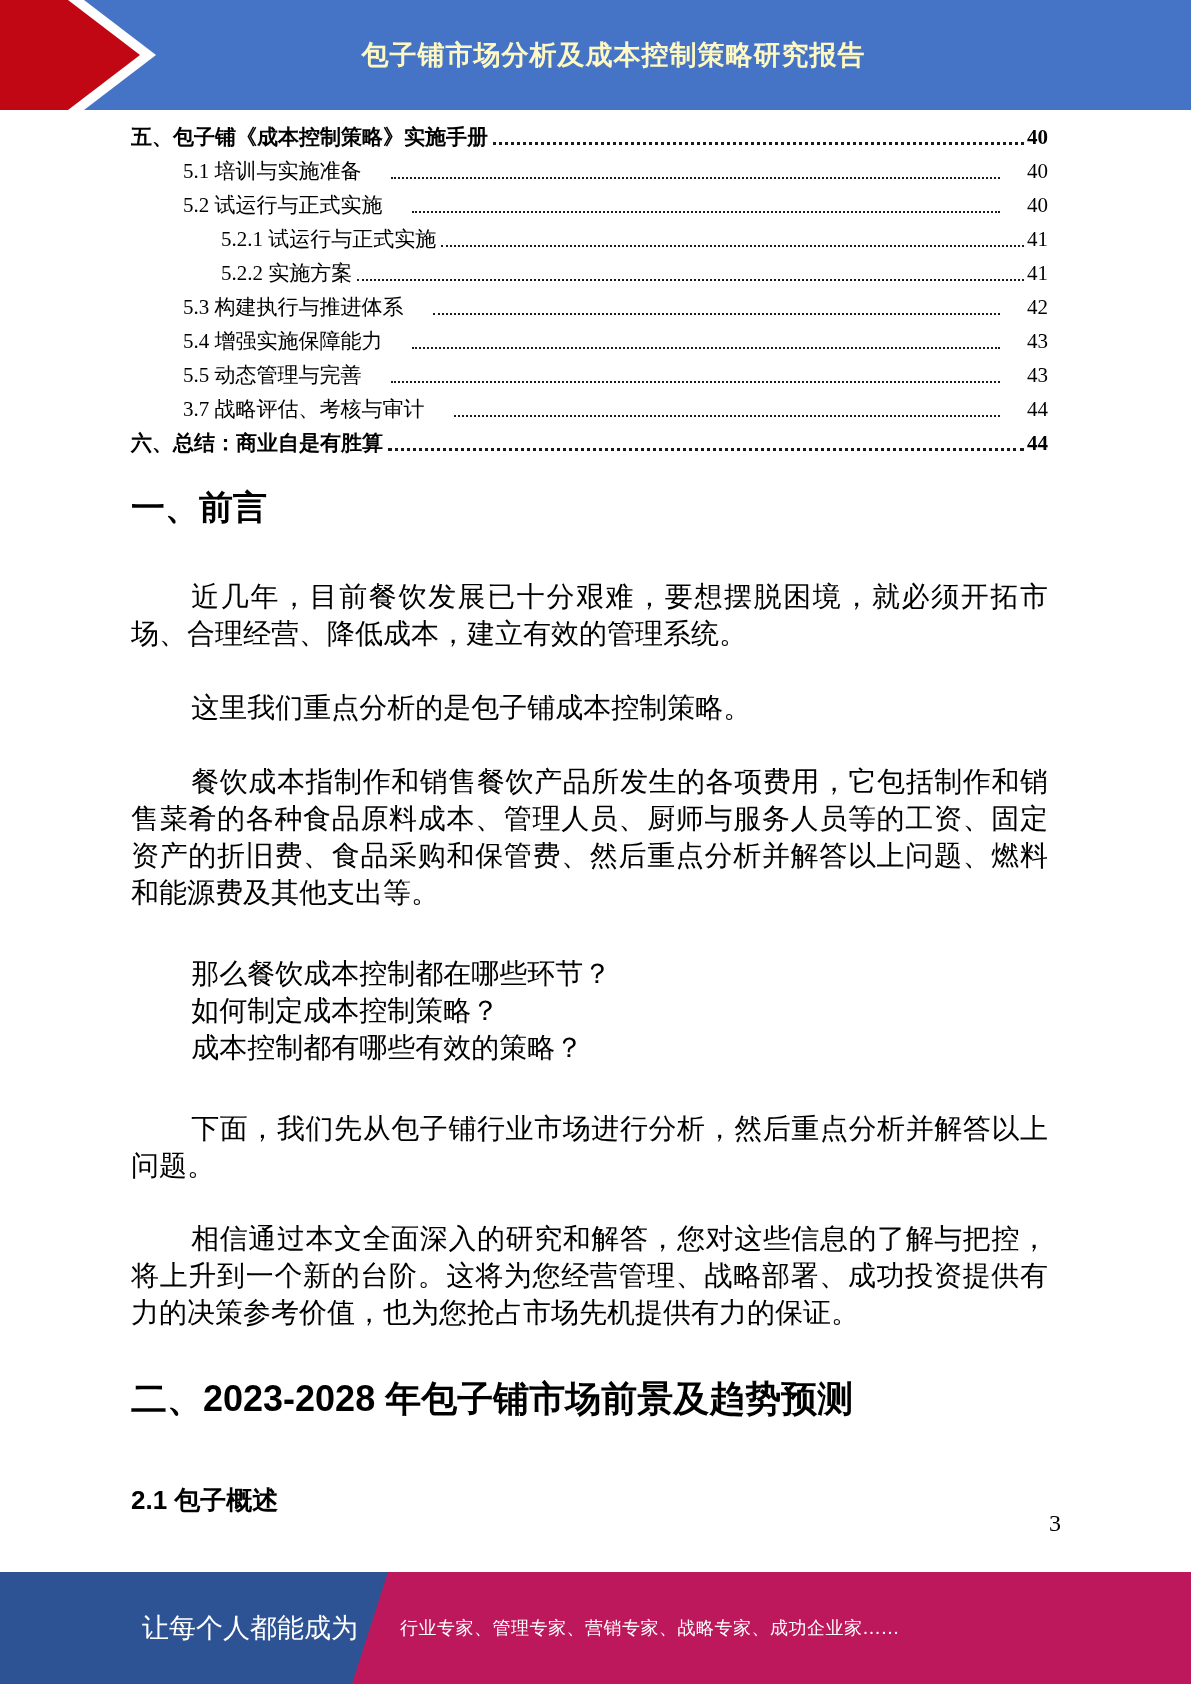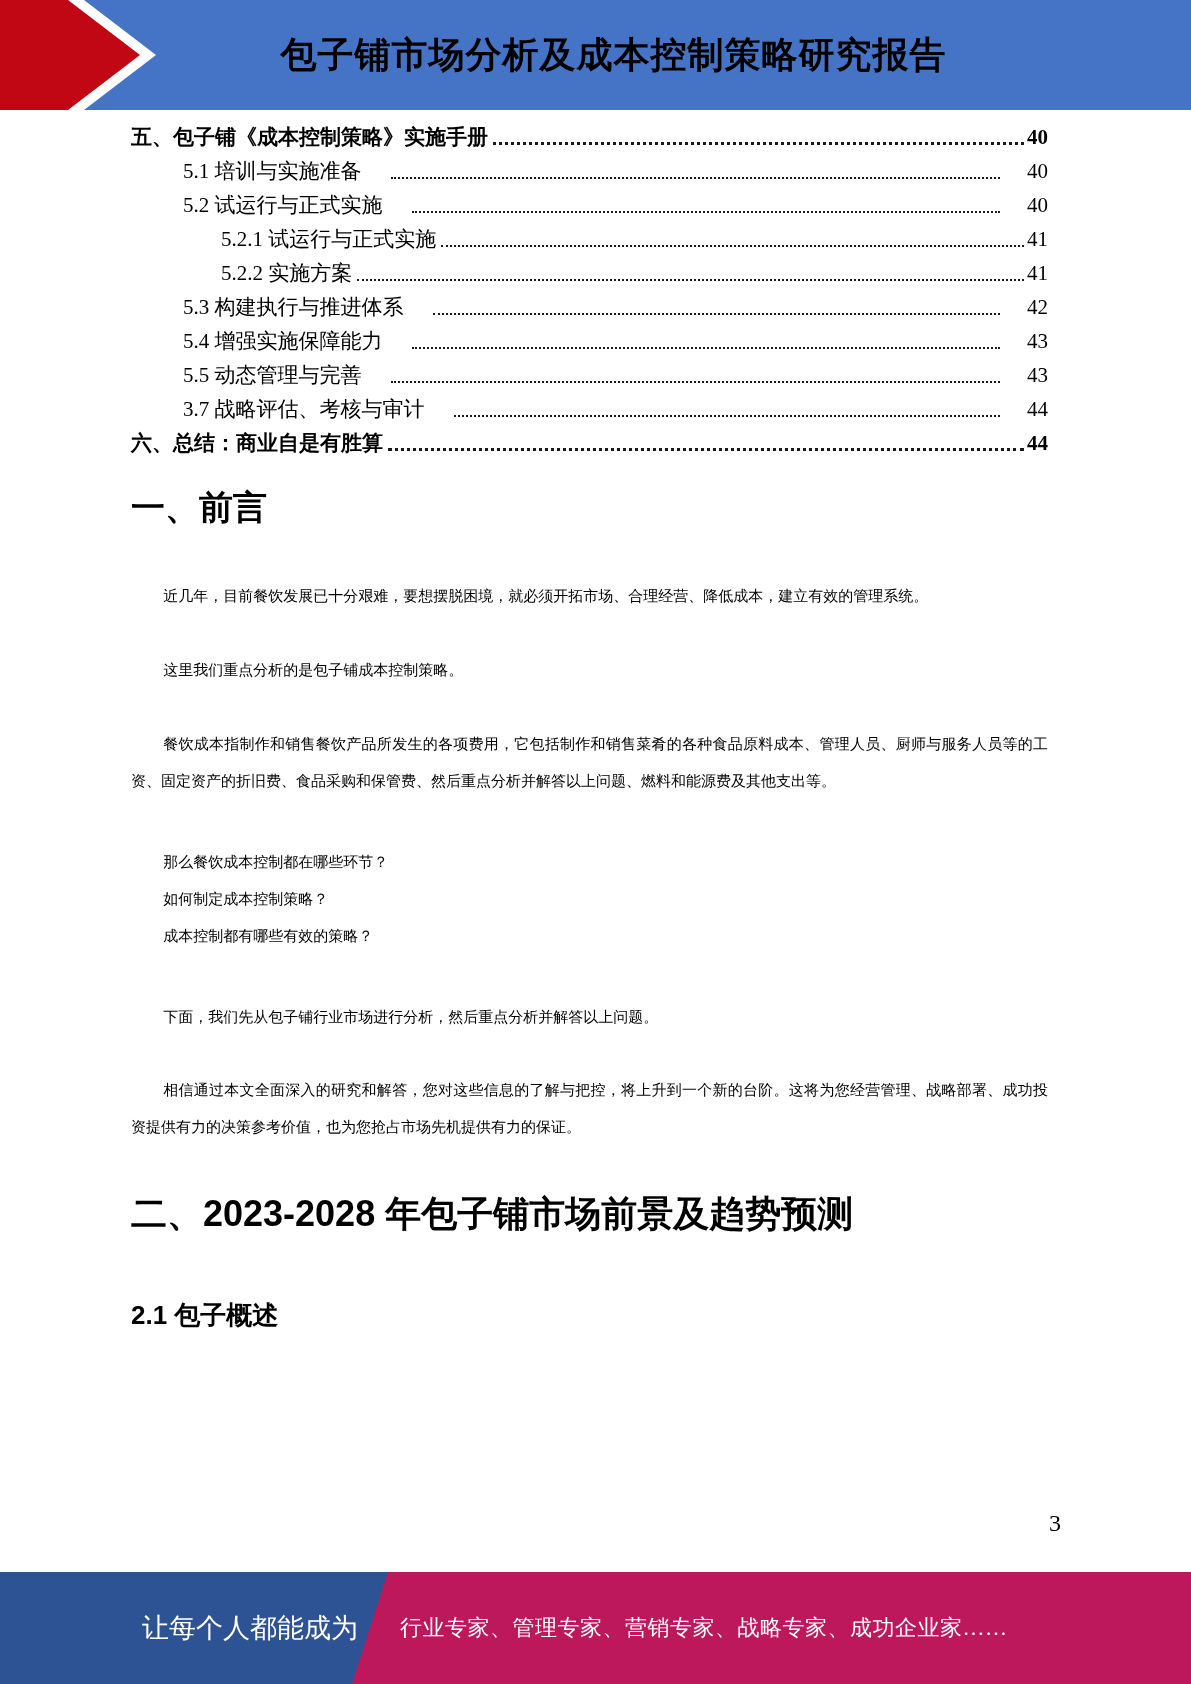--- a/index.html
+++ b/index.html
@@ -16,21 +16,21 @@
   .header{
     position:absolute;top:0;left:0;width:100%;height:110px;
     background:#4573C6;
   }
   .header-arrow{position:absolute;left:0;top:0;width:170px;height:110px;display:block;}
   .header-title{
     position:absolute;left:0;top:0;width:100%;height:110px;
     display:flex;align-items:center;justify-content:center;
     padding-left:36px;box-sizing:border-box;
     font-family:"Liberation Sans","DejaVu Sans",sans-serif;
-    font-weight:bold;font-size:36px;color:#000000;letter-spacing:1px;
+    font-weight:bold;font-size:27px;color:#fef9c3;letter-spacing:1px;
   }
   
   .doc-body{position:absolute;left:131px;right:143px;top:118px;}
   
   .toc{width:100%;}
   .toc-row{display:flex;align-items:flex-end;height:34px;font-size:21px;line-height:30px;}
   .toc-row.lv2{padding-left:52px;gap:24px;}
   .toc-row.lv3{padding-left:90px;}
   .toc-label{white-space:nowrap;}
   .toc-row.lv1 .toc-label{
@@ -52,21 +52,21 @@
   .h2{
     margin:46px 0 0 0;font-family:"Liberation Sans","DejaVu Sans",sans-serif;
     font-weight:bold;font-size:36px;line-height:44px;
   }
   .h3{
     margin:62px 0 0 0;font-family:"Liberation Sans","DejaVu Sans",sans-serif;
     font-weight:bold;font-size:26px;line-height:34px;
   }
   
   .para{
-    margin:37px 0 0 0;font-size:15px;line-height:37px;
+    margin:37px 0 0 0;font-size:28px;line-height:37px;
     text-indent:2.15em;text-align:justify;
   }
   .para.first{margin-top:48px;}
   .para.q-first{margin-top:44px;}
   .para.no-gap{margin-top:0;}
   .para.gap-lg{margin-top:44px;}
   .para.gap-sm{margin-top:36px;}
   
   .page-num{
     position:absolute;top:1510px;right:130px;
@@ -82,21 +82,21 @@
     background:#2E5395;
     -webkit-clip-path:polygon(0 0,97% 0,88% 100%,0 100%);
     clip-path:polygon(0 0,97% 0,88% 100%,0 100%);
   }
   .footer-left{
     position:absolute;left:142px;top:50%;transform:translateY(-50%);
     color:#fff;font-size:27px;white-space:nowrap;
   }
   .footer-right{
     position:absolute;left:400px;top:50%;transform:translateY(-50%);
-    color:#fff;font-size:22px;letter-spacing:0.5px;white-space:nowrap;
+    color:#fff;font-size:18px;letter-spacing:0.5px;white-space:nowrap;
   }
 </style>
 </head>
 <body>
 
 <div class="page">
 
   <div class="header">
     <svg class="header-arrow" viewBox="0 0 170 110" preserveAspectRatio="none">
       <polygon points="0,0 84,0 156,55 84,110 0,110" fill="#ffffff"></polygon>

